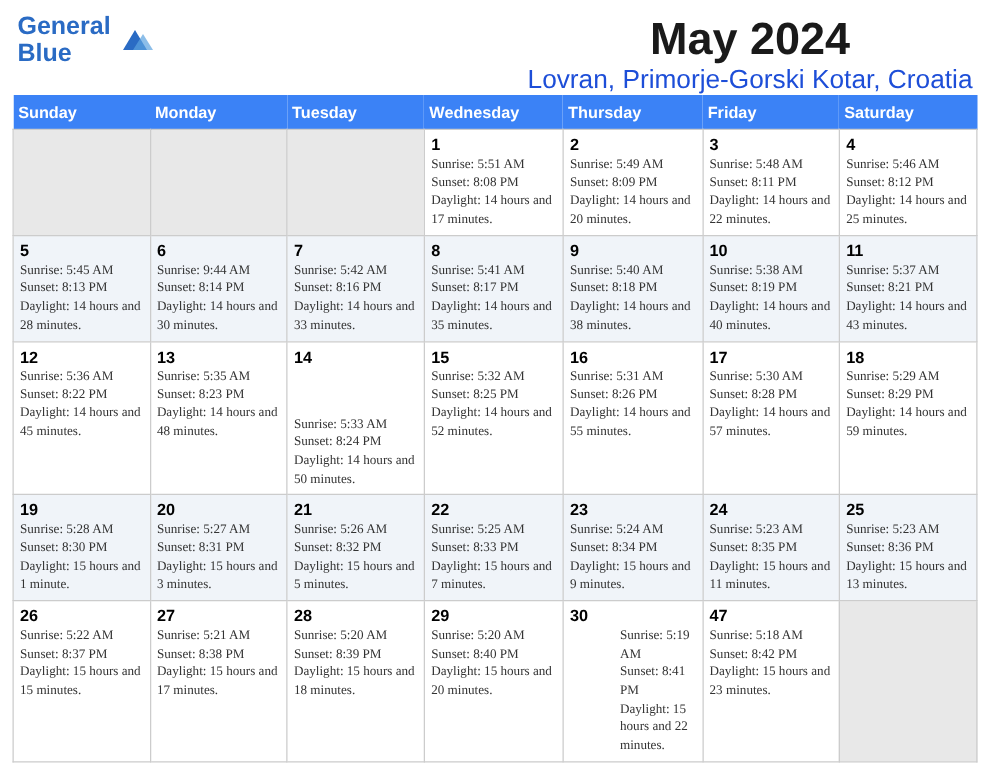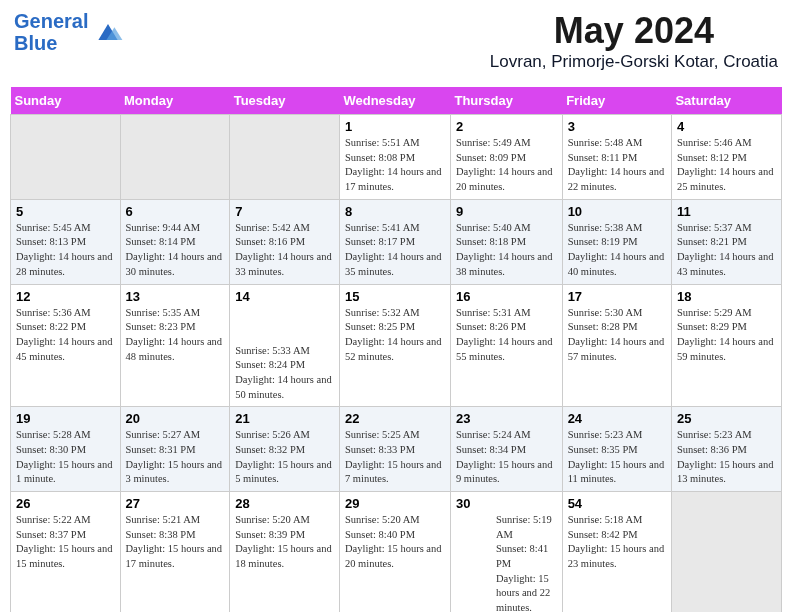--- a/index.html
+++ b/index.html
@@ -7,21 +7,21 @@
       font-family: Arial, sans-serif;
       background: #fff;
       width: 792px;
       min-height: 612px;
       padding: 10px;
     }
     .header {
       display: flex;
       justify-content: space-between;
       align-items: flex-start;
-      margin-bottom: 15px;
+      margin-bottom: 0;
       padding: 0 4px;
     }
     .logo {
       display: flex;
       align-items: center;
     }
     .logo-text {
       font-size: 20px;
       font-weight: bold;
       color: #1a1a1a;
@@ -37,30 +37,30 @@
     }
     .title-block {
       text-align: center;
     }
     .main-title {
       font-size: 36px;
       font-weight: bold;
       color: #1a1a1a;
     }
     .subtitle {
-      font-size: 17px;
-      color: #0f172a;
+      font-size: 21px;
+      color: #1d4ed8;
     }
     table {
       width: 100%;
       border-collapse: collapse;
       font-size: 11px;
     }
     th {
-      background-color: #d946ef;
+      background-color: #3b82f6;
       color: #fff;
       padding: 6px 4px;
       text-align: left;
       font-size: 13px;
       font-weight: bold;
     }
     td {
       border: 1px solid #ccc;
       vertical-align: top;
       padding: 4px 5px;
@@ -309,21 +309,21 @@
 Sunset: 8:40 PM
 Daylight: 15 hours and 20 minutes.</div>
         </td>
         <td>
           <div class="day-num">30</div>
           <div class="day-info" style="white-space: pre-line; margin-left: 40px;">Sunrise: 5:19 AM
 Sunset: 8:41 PM
 Daylight: 15 hours and 22 minutes.</div>
         </td>
         <td>
-          <div class="day-num">54</div>
+          <div class="day-num">47</div>
           <div class="day-info" style="white-space: pre-line;">Sunrise: 5:18 AM
 Sunset: 8:42 PM
 Daylight: 15 hours and 23 minutes.</div>
         </td>
         <td class="empty-cell"></td>
       </tr>
     </tbody>
 </table>
 
 </body></html>

